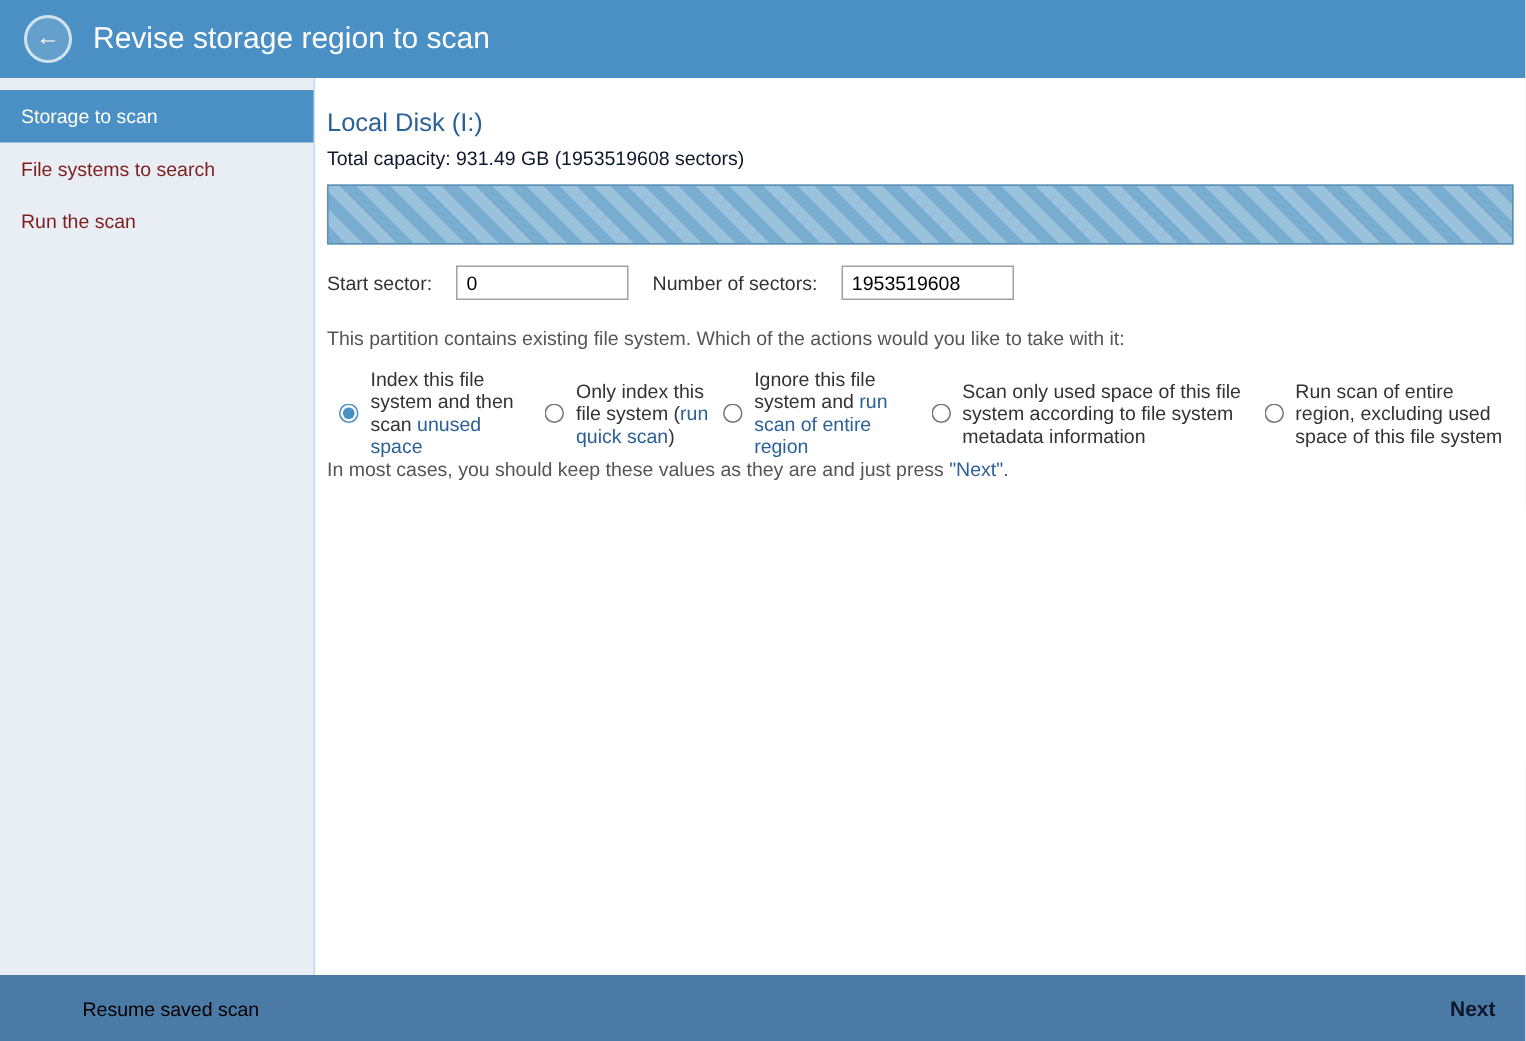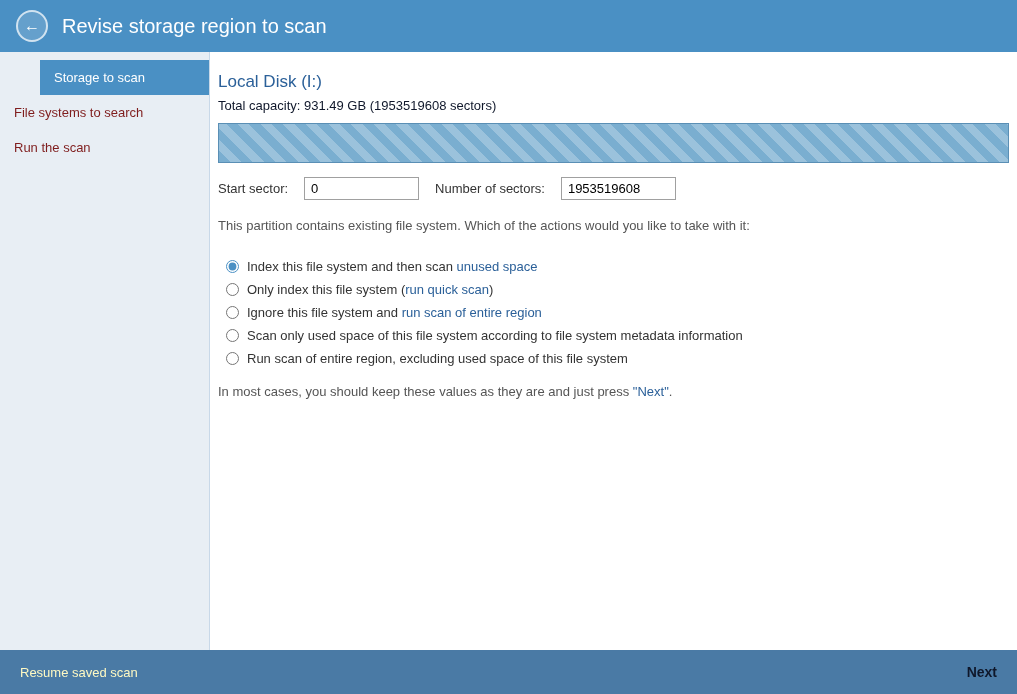--- a/index.html
+++ b/index.html
@@ -45,21 +45,20 @@
     }
     .sidebar-item {
       padding: 10px 14px;
       cursor: pointer;
       color: #7f1d1d;
       font-size: 13px;
     }
     .sidebar-item.active {
       background: #4a90c4;
       color: white;
-      margin-left: 40px;
     }
 
     
     .content {
       flex: 1;
       background: white;
       padding: 20px 8px;
       overflow-y: auto;
     }
 
@@ -99,24 +98,24 @@
     .sector-input {
       border: 1px solid #a0a0a0;
       padding: 3px 6px;
       width: 115px;
       font-size: 13px;
     }
 
     .partition-note {
       font-size: 13px;
       color: #555;
-      margin-bottom: 26px;
-    }
-
-    .radio-group { display: flex; flex-direction: column; gap: 8px; margin-bottom: 18px; padding-left: 8px; }
+      margin-bottom: 12px;
+    }
+
+    .radio-group { display: flex; gap: 8px; padding-left: 8px; }
     .radio-item {
       display: flex;
       align-items: center;
       gap: 8px;
       font-size: 13px;
       color: #333;
       cursor: pointer;
     }
     .radio-item input[type="radio"] { cursor: pointer; accent-color: #4a90c4; }
     .radio-item .link-text { color: #2b6099; }
@@ -127,21 +126,21 @@
     
     .footer {
       background: #4a7aa5;
       height: 44px;
       display: flex;
       align-items: center;
       justify-content: space-between;
       padding: 0 20px;
       flex-shrink: 0;
     }
-    .footer-left { color: #fef9c3; font-size: 13px; cursor: pointer; }
+    .footer-left { color: #000000; font-size: 13px; cursor: pointer; margin-left: 35px; }
     .next-btn {
       background: transparent;
       border: none;
       color: #0f172a;
       font-size: 14px;
       cursor: pointer;
       font-weight: bold;
     }
   </style>
 </head>

